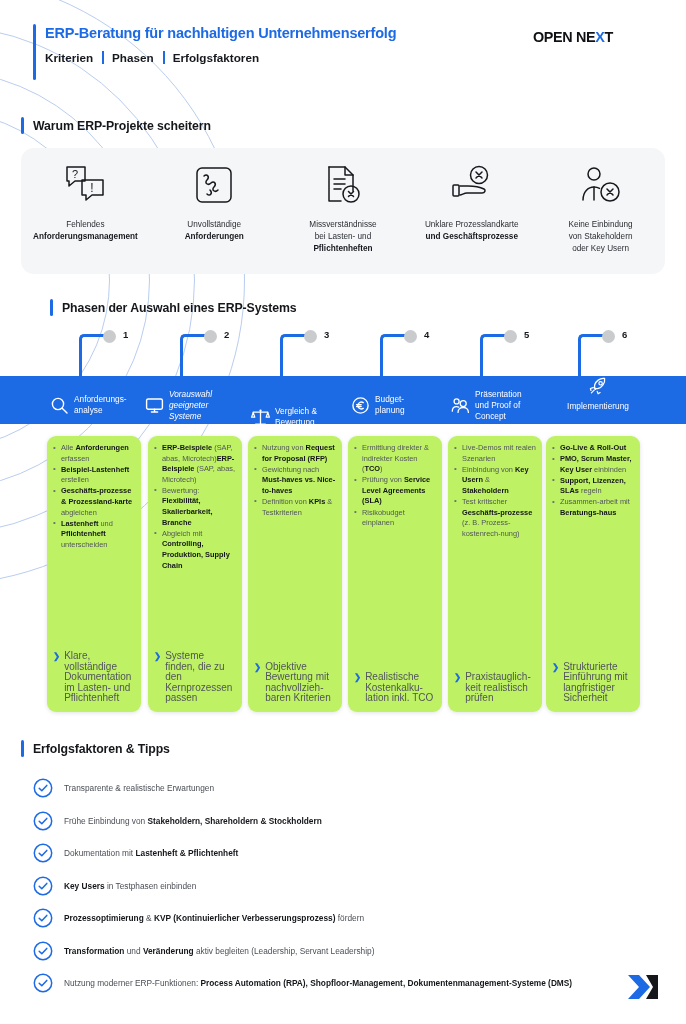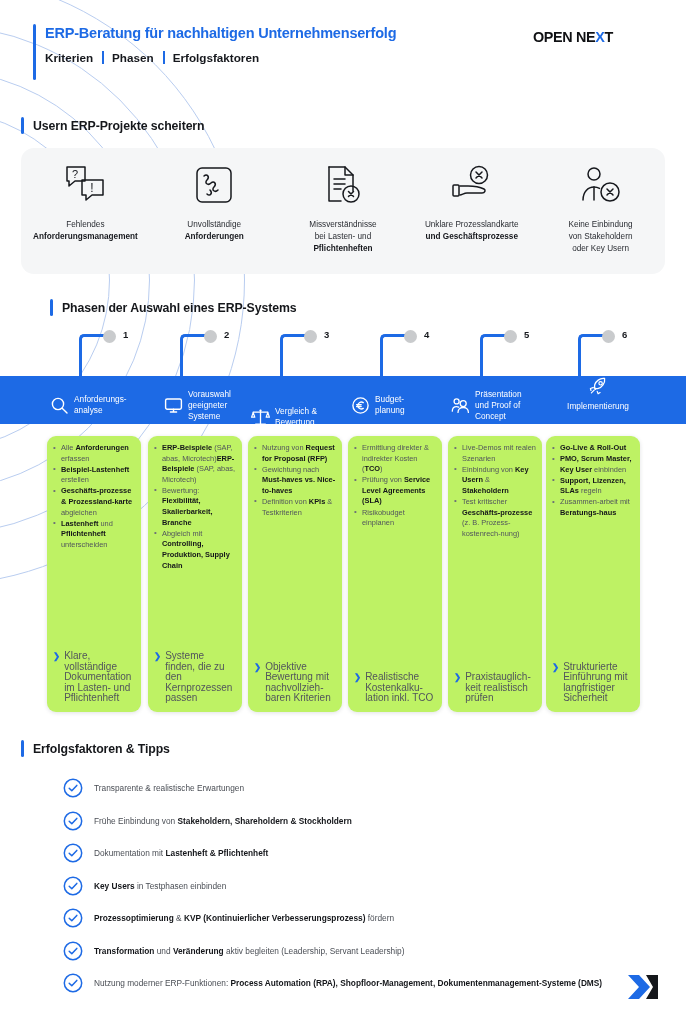--- a/index.html
+++ b/index.html
@@ -119,21 +119,21 @@
   ul.bullets li b { font-weight:bold; color:#14161a; }
   .tip {
     position:absolute; left:6px; right:6px; bottom:8px;
     display:flex; gap:4px;
   }
   .tip-ico { flex:0 0 7px; color:#1d6ae5; font-size:8.5px; line-height:10.6px; font-weight:bold; }
   .tip-txt { font-size:10px; line-height:10.6px; color:#51555c; }
 
   
   .success { position:absolute; left:0; top:778px; width:686px; z-index:5; }
-  .sf-row { display:flex; align-items:flex-start; margin-bottom:12.5px; padding-left:33px;margin-left:30px; }
+  .sf-row { display:flex; align-items:flex-start; margin-bottom:12.5px; padding-left:33px; }
   .sf-check { flex:0 0 20px; height:20px; margin-right:11px; }
   .sf-text {
     font-size:8.3px; line-height:12.4px; color:#4a4e55; padding-top:4px;
     max-width:575px;
   }
   .sf-text b { font-weight:bold; color:#14161a; }
 
   .logo-bottom { position:absolute; right:26px; bottom:18px; z-index:6; }
 </style>
 </head>
@@ -164,21 +164,21 @@
         <span class="sep"></span>
         <span class="crumb">Erfolgsfaktoren</span>
       </div>
     </div>
   </div>
   <div class="logo-top"><span>OPEN NE</span><span class="x">X</span><span>T</span></div>
 </div>
 
 <div class="sec-title" style="left:21px; top:117px;">
   <div class="accent-bar"></div>
-  <span>Usern ERP-Projekte scheitern</span>
+  <span>Warum ERP-Projekte scheitern</span>
 </div>
 <div class="fail-panel" id="failPanel">
     <div class="fail-item">
       <div class="fail-icon">
         <svg width="44" height="42" viewBox="0 0 44 42">
           <path stroke="#16181d" stroke-width="1.5" fill="none" stroke-linecap="round" stroke-linejoin="round" d="M4 3h18v14H12l-6 5v-5H4z"></path>
           <text x="12" y="14" font-size="11" font-family="Liberation Sans" fill="#16181d" text-anchor="middle">?</text>
           <path stroke="#16181d" stroke-width="1.5" fill="none" stroke-linecap="round" stroke-linejoin="round" d="M19 16h21v15H29l-6 5v-5h-4z"></path>
           <text x="29" y="28" font-size="12" font-family="Liberation Sans" fill="#16181d" text-anchor="middle">!</text>
         </svg>
@@ -292,21 +292,21 @@
         <svg width="19" height="19" viewBox="0 0 19 19">
           <circle cx="8" cy="8" r="5.6" stroke="#fff" stroke-width="1.4" fill="none"></circle>
           <path d="M12.2 12.2L17 17" stroke="#fff" stroke-width="1.4" stroke-linecap="round"></path>
         </svg>
       </div>
       <div class="phase-lbl">
         <div>Anforderungs-</div>
         <div>analyse</div>
       </div>
     </div>
-    <div class="phase-cell" style="position: absolute; left: 163px; top: 0px; height: 58px;">
+    <div class="phase-cell" style="position: absolute; left: 144px; top: 0px; height: 58px; font-style: italic;">
       <div class="phase-ico">
         <svg width="19" height="19" viewBox="0 0 19 19">
           <rect x="1.6" y="3" width="15.8" height="10.2" rx="1.6" stroke="#fff" stroke-width="1.4" fill="none"></rect>
           <path d="M9.5 13.2V16M6.4 16h6.2" stroke="#fff" stroke-width="1.4" stroke-linecap="round"></path>
         </svg>
       </div>
       <div class="phase-lbl">
         <div>Vorauswahl</div>
         <div>geeigneter</div>
         <div>Systeme</div>

